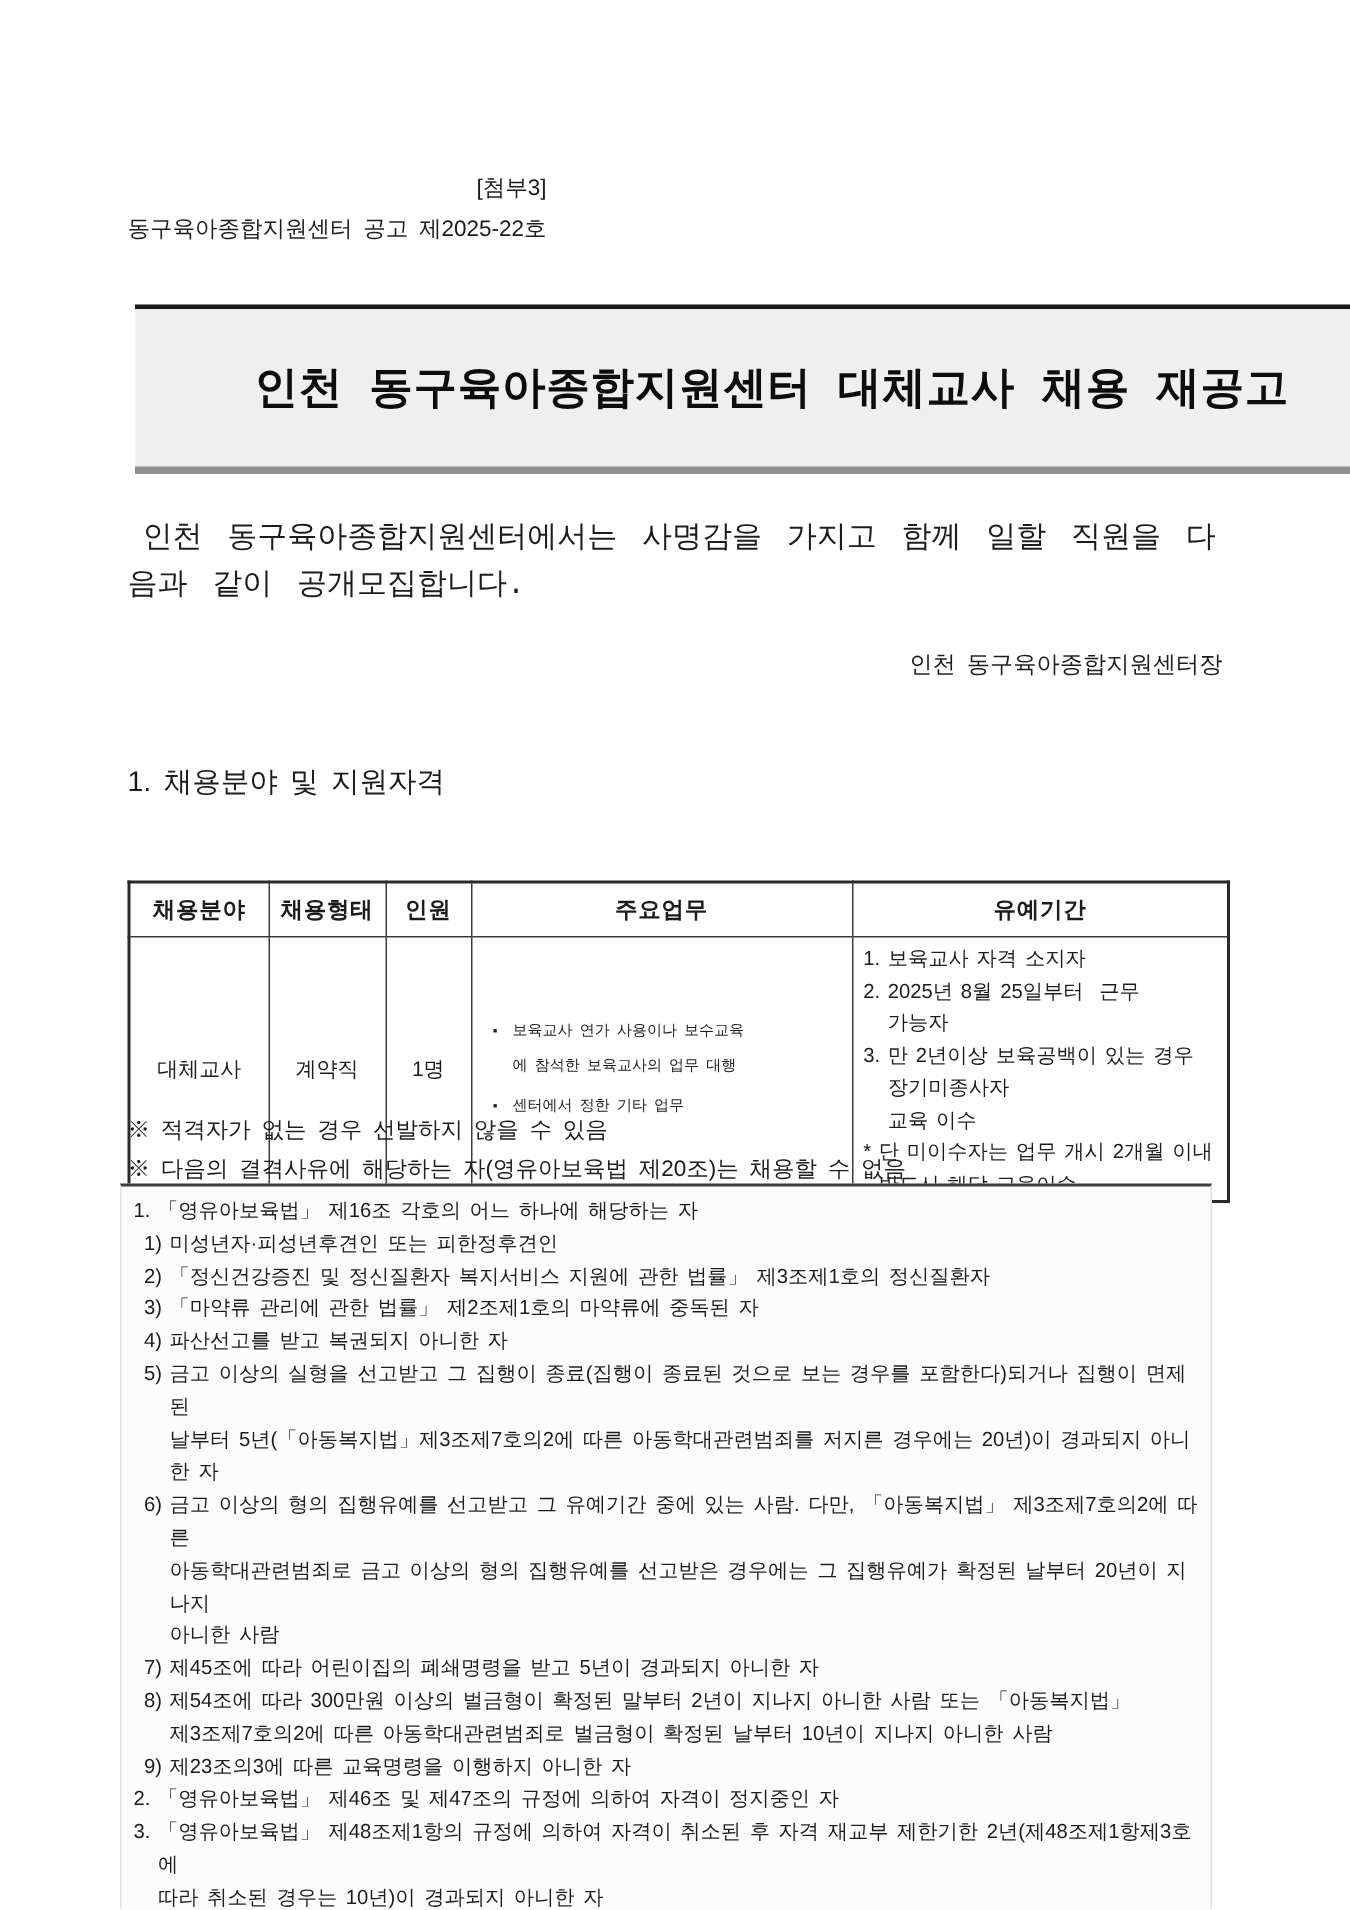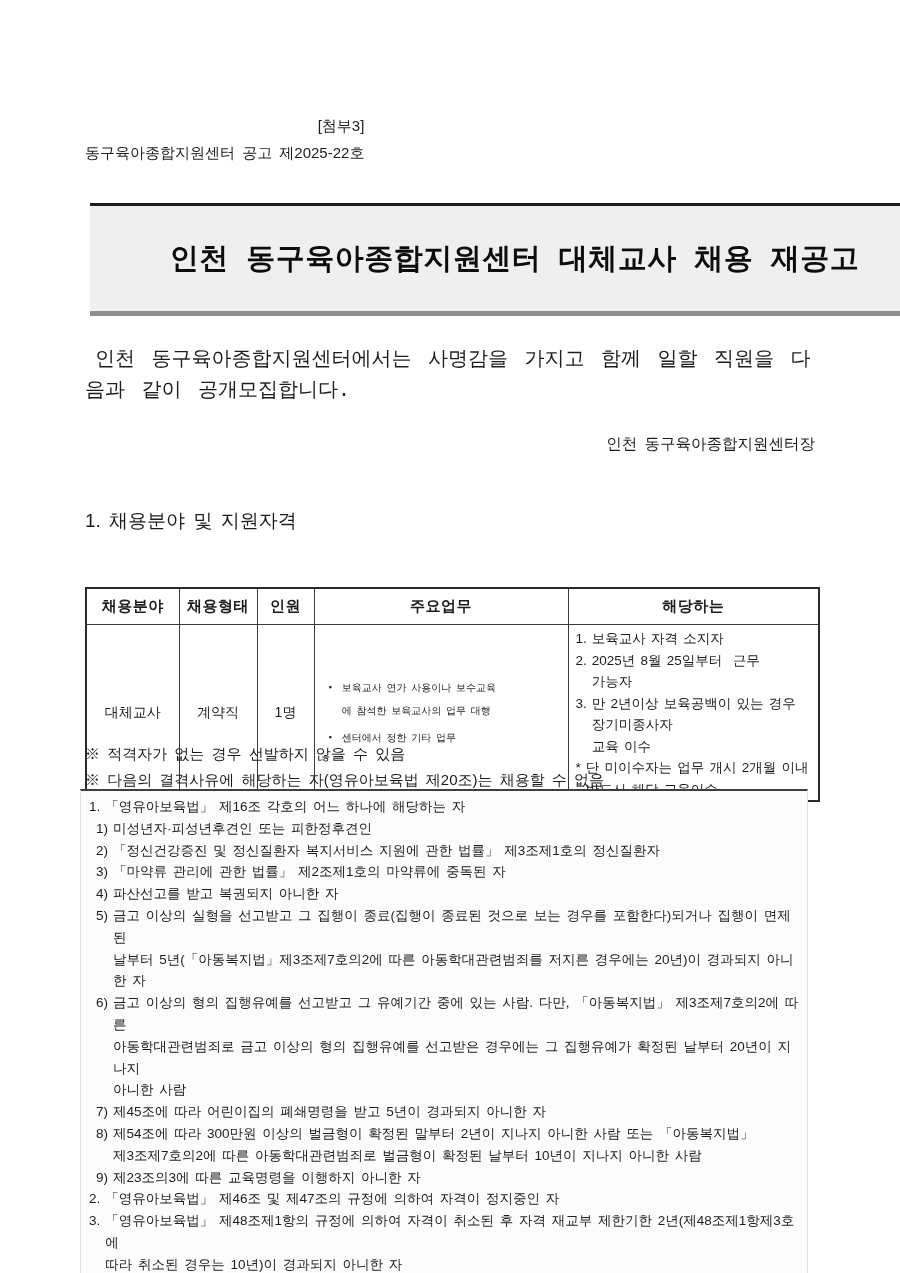--- a/index.html
+++ b/index.html
@@ -90,21 +90,21 @@
         <col style="width:57px">
       <col style="width:254px">
         <col style="width:251px">
     </colgroup>
     <thead>
       <tr>
         <th>채용분야</th>
         <th>채용형태</th>
         <th>인원</th>
         <th>주요업무</th>
-        <th>해당하는</th>
+        <th>유예기간</th>
       </tr>
     </thead>
     <tbody>
       <tr>
         <td class="cell-center">
           <span>대체교사</span>
         </td>
         <td class="cell-center">
           <span>계약직</span>
         </td>

